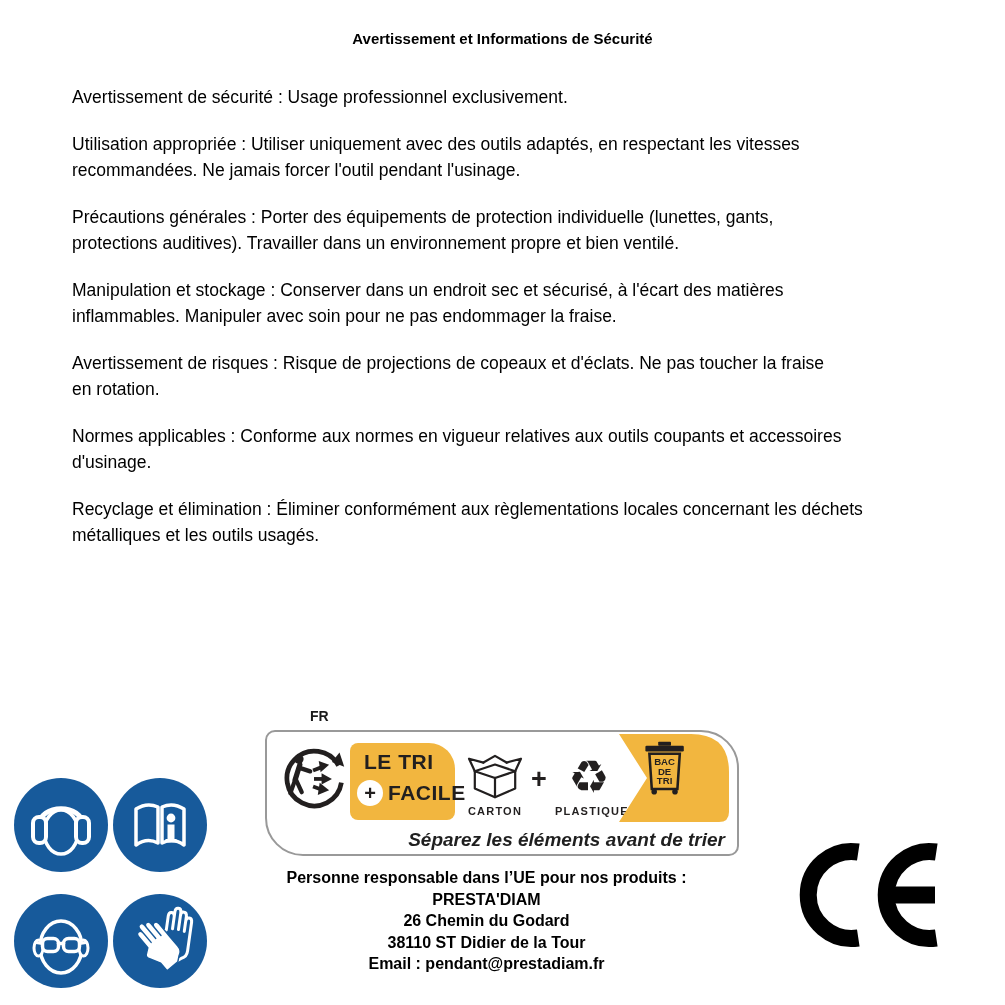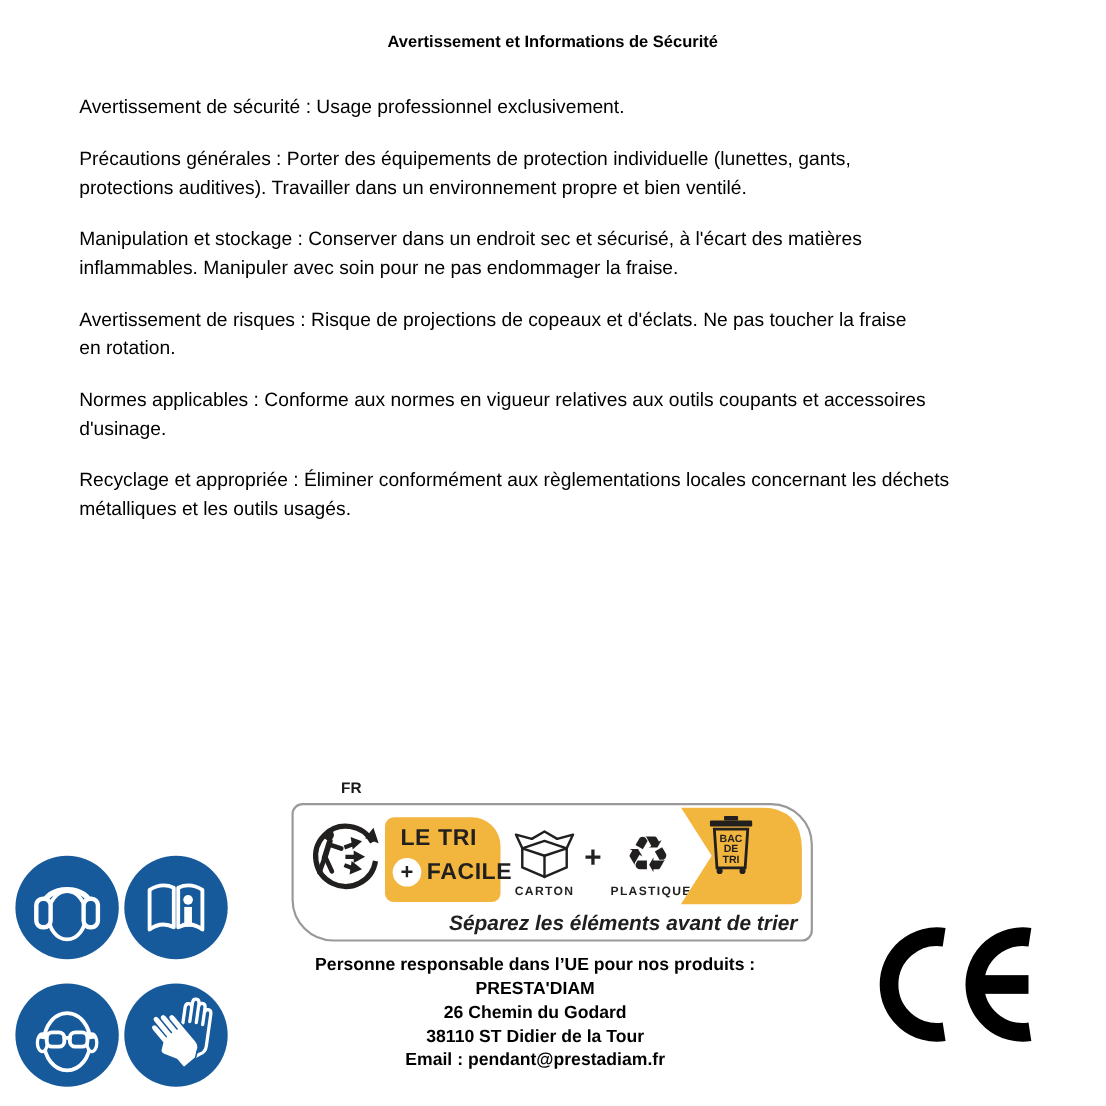--- a/index.html
+++ b/index.html
@@ -70,25 +70,26 @@
 </style>
 </head>
 <body>
 
 <div class="sheet">
 
   <div class="doc-title">Avertissement et Informations de Sécurité</div>
 
   <div class="body-text">
     <p><span>Avertissement de sécurité : Usage professionnel exclusivement.</span></p>
+    <p><span>Utilisation appropriée : Utiliser uniquement avec des outils adaptés, en respectant les vitesses</span><br><span>recommandées. Ne jamais forcer l'outil pendant l'usinage.</span></p>
     <p><span>Précautions générales : Porter des équipements de protection individuelle (lunettes, gants,</span><br><span>protections auditives). Travailler dans un environnement propre et bien ventilé.</span></p>
     <p><span>Manipulation et stockage : Conserver dans un endroit sec et sécurisé, à l'écart des matières</span><br><span>inflammables. Manipuler avec soin pour ne pas endommager la fraise.</span></p>
     <p><span>Avertissement de risques : Risque de projections de copeaux et d'éclats. Ne pas toucher la fraise</span><br><span>en rotation.</span></p>
     <p><span>Normes applicables : Conforme aux normes en vigueur relatives aux outils coupants et accessoires</span><br><span>d'usinage.</span></p>
-    <p><span>Recyclage et appropriée : Éliminer conformément aux règlementations locales concernant les déchets</span><br><span>métalliques et les outils usagés.</span></p>
+    <p><span>Recyclage et élimination : Éliminer conformément aux règlementations locales concernant les déchets</span><br><span>métalliques et les outils usagés.</span></p>
   </div>
 
   <div class="picto-grid">
     <svg width="96" height="96" viewBox="0 0 96 96">
       <circle class="blue-disc" cx="48" cy="48" r="47"></circle>
       <path class="wline" d="M26,49 C26,26 70,26 70,49" stroke-width="5"></path>
       <ellipse class="bfill" cx="48" cy="55" rx="17" ry="22" stroke="#fff" stroke-width="3.5"></ellipse>
       <rect class="bfill" x="20" y="40" width="13" height="26" rx="6" stroke="#fff" stroke-width="4"></rect>
       <rect class="bfill" x="63" y="40" width="13" height="26" rx="6" stroke="#fff" stroke-width="4"></rect>
     </svg>

